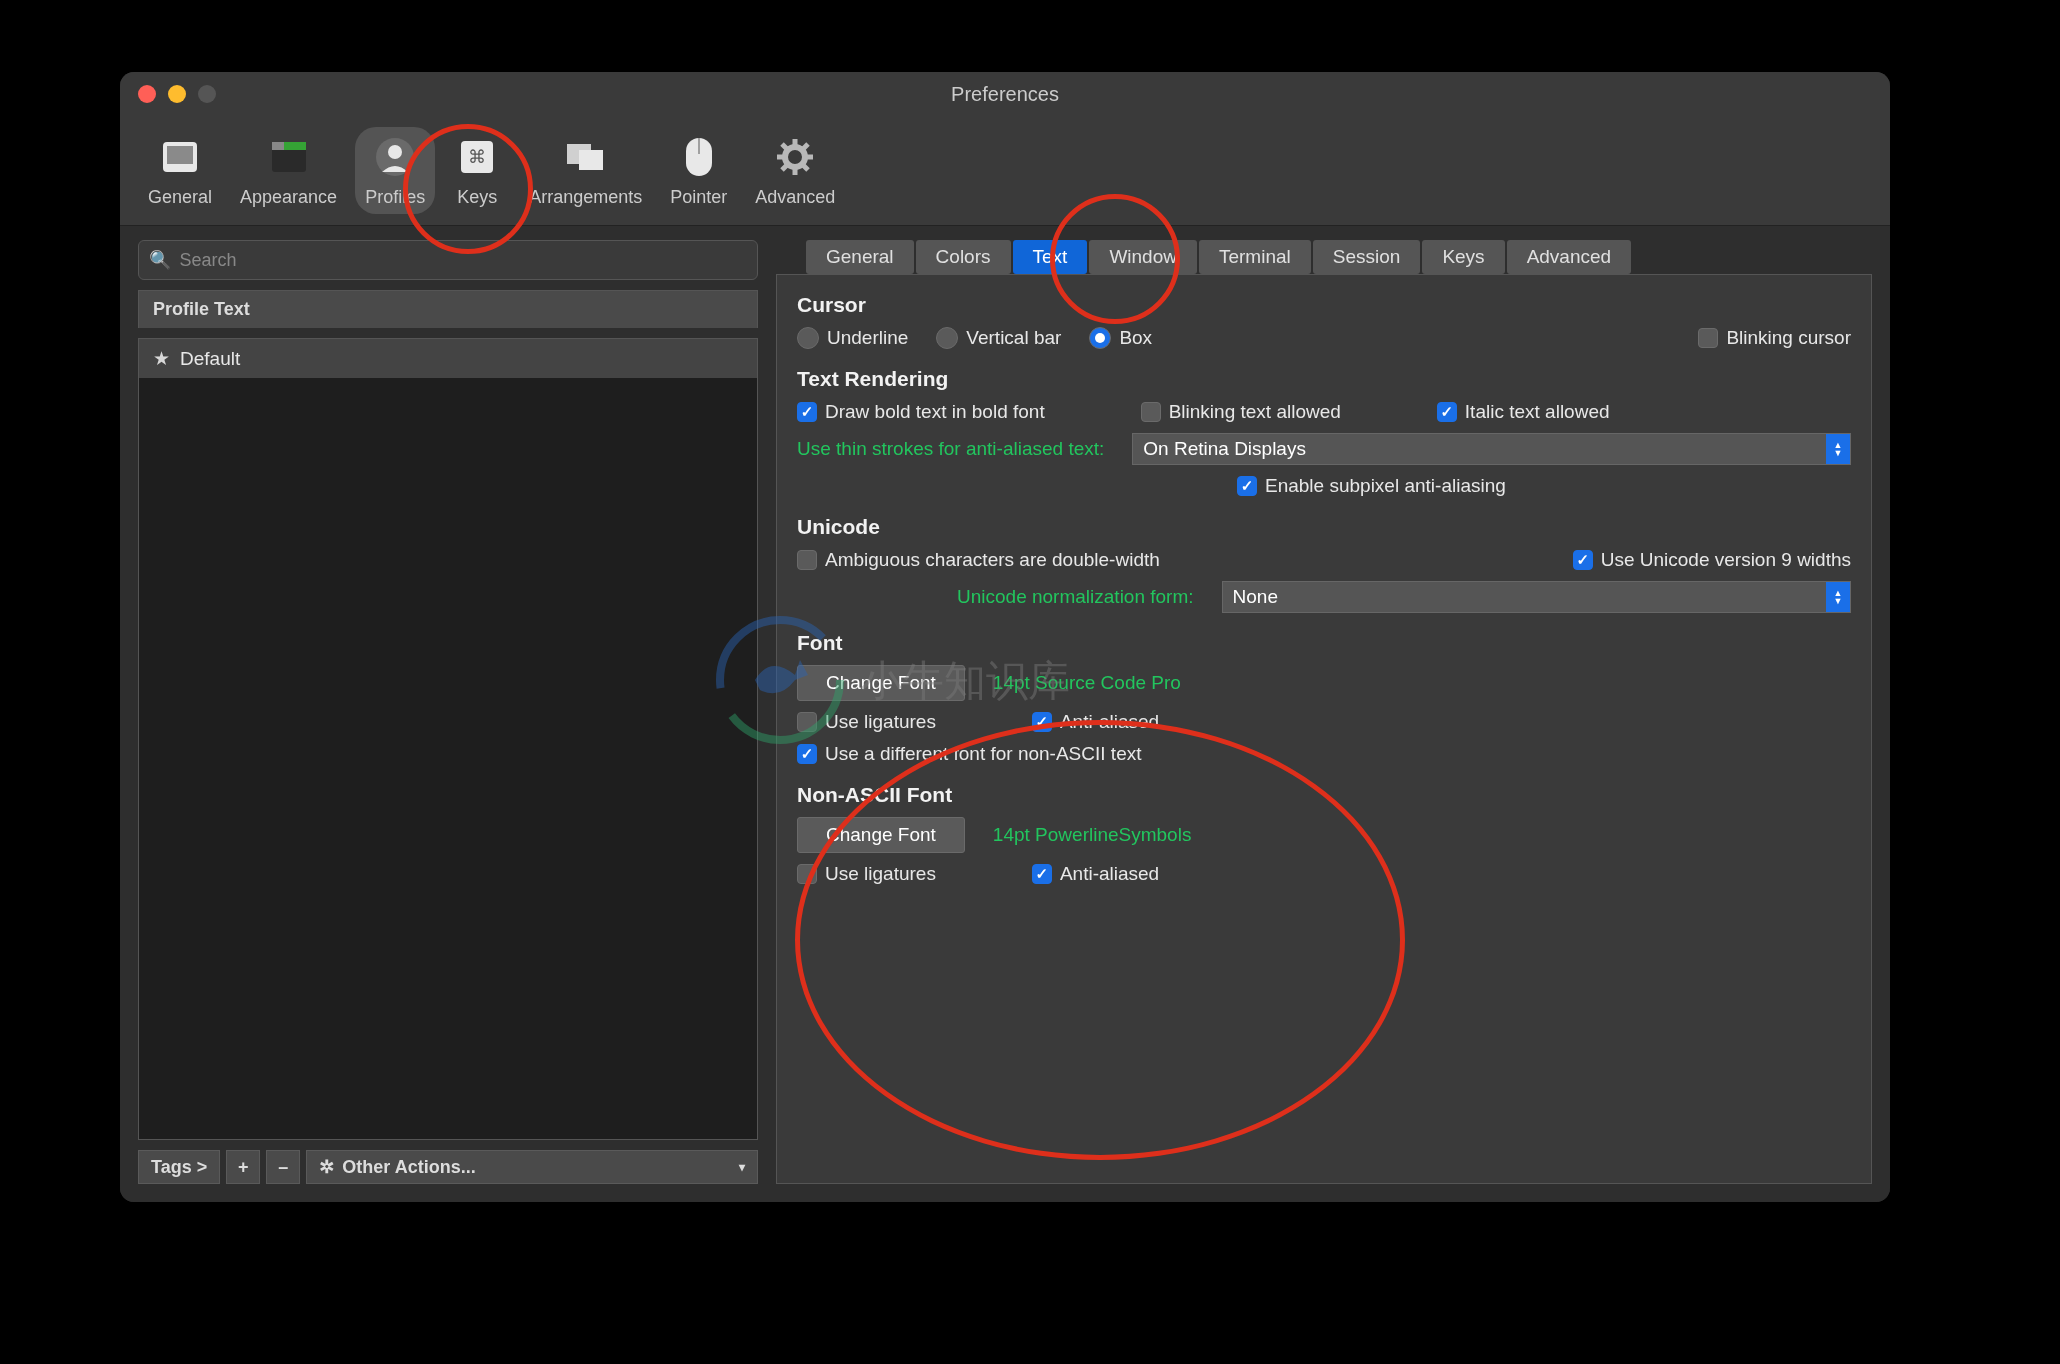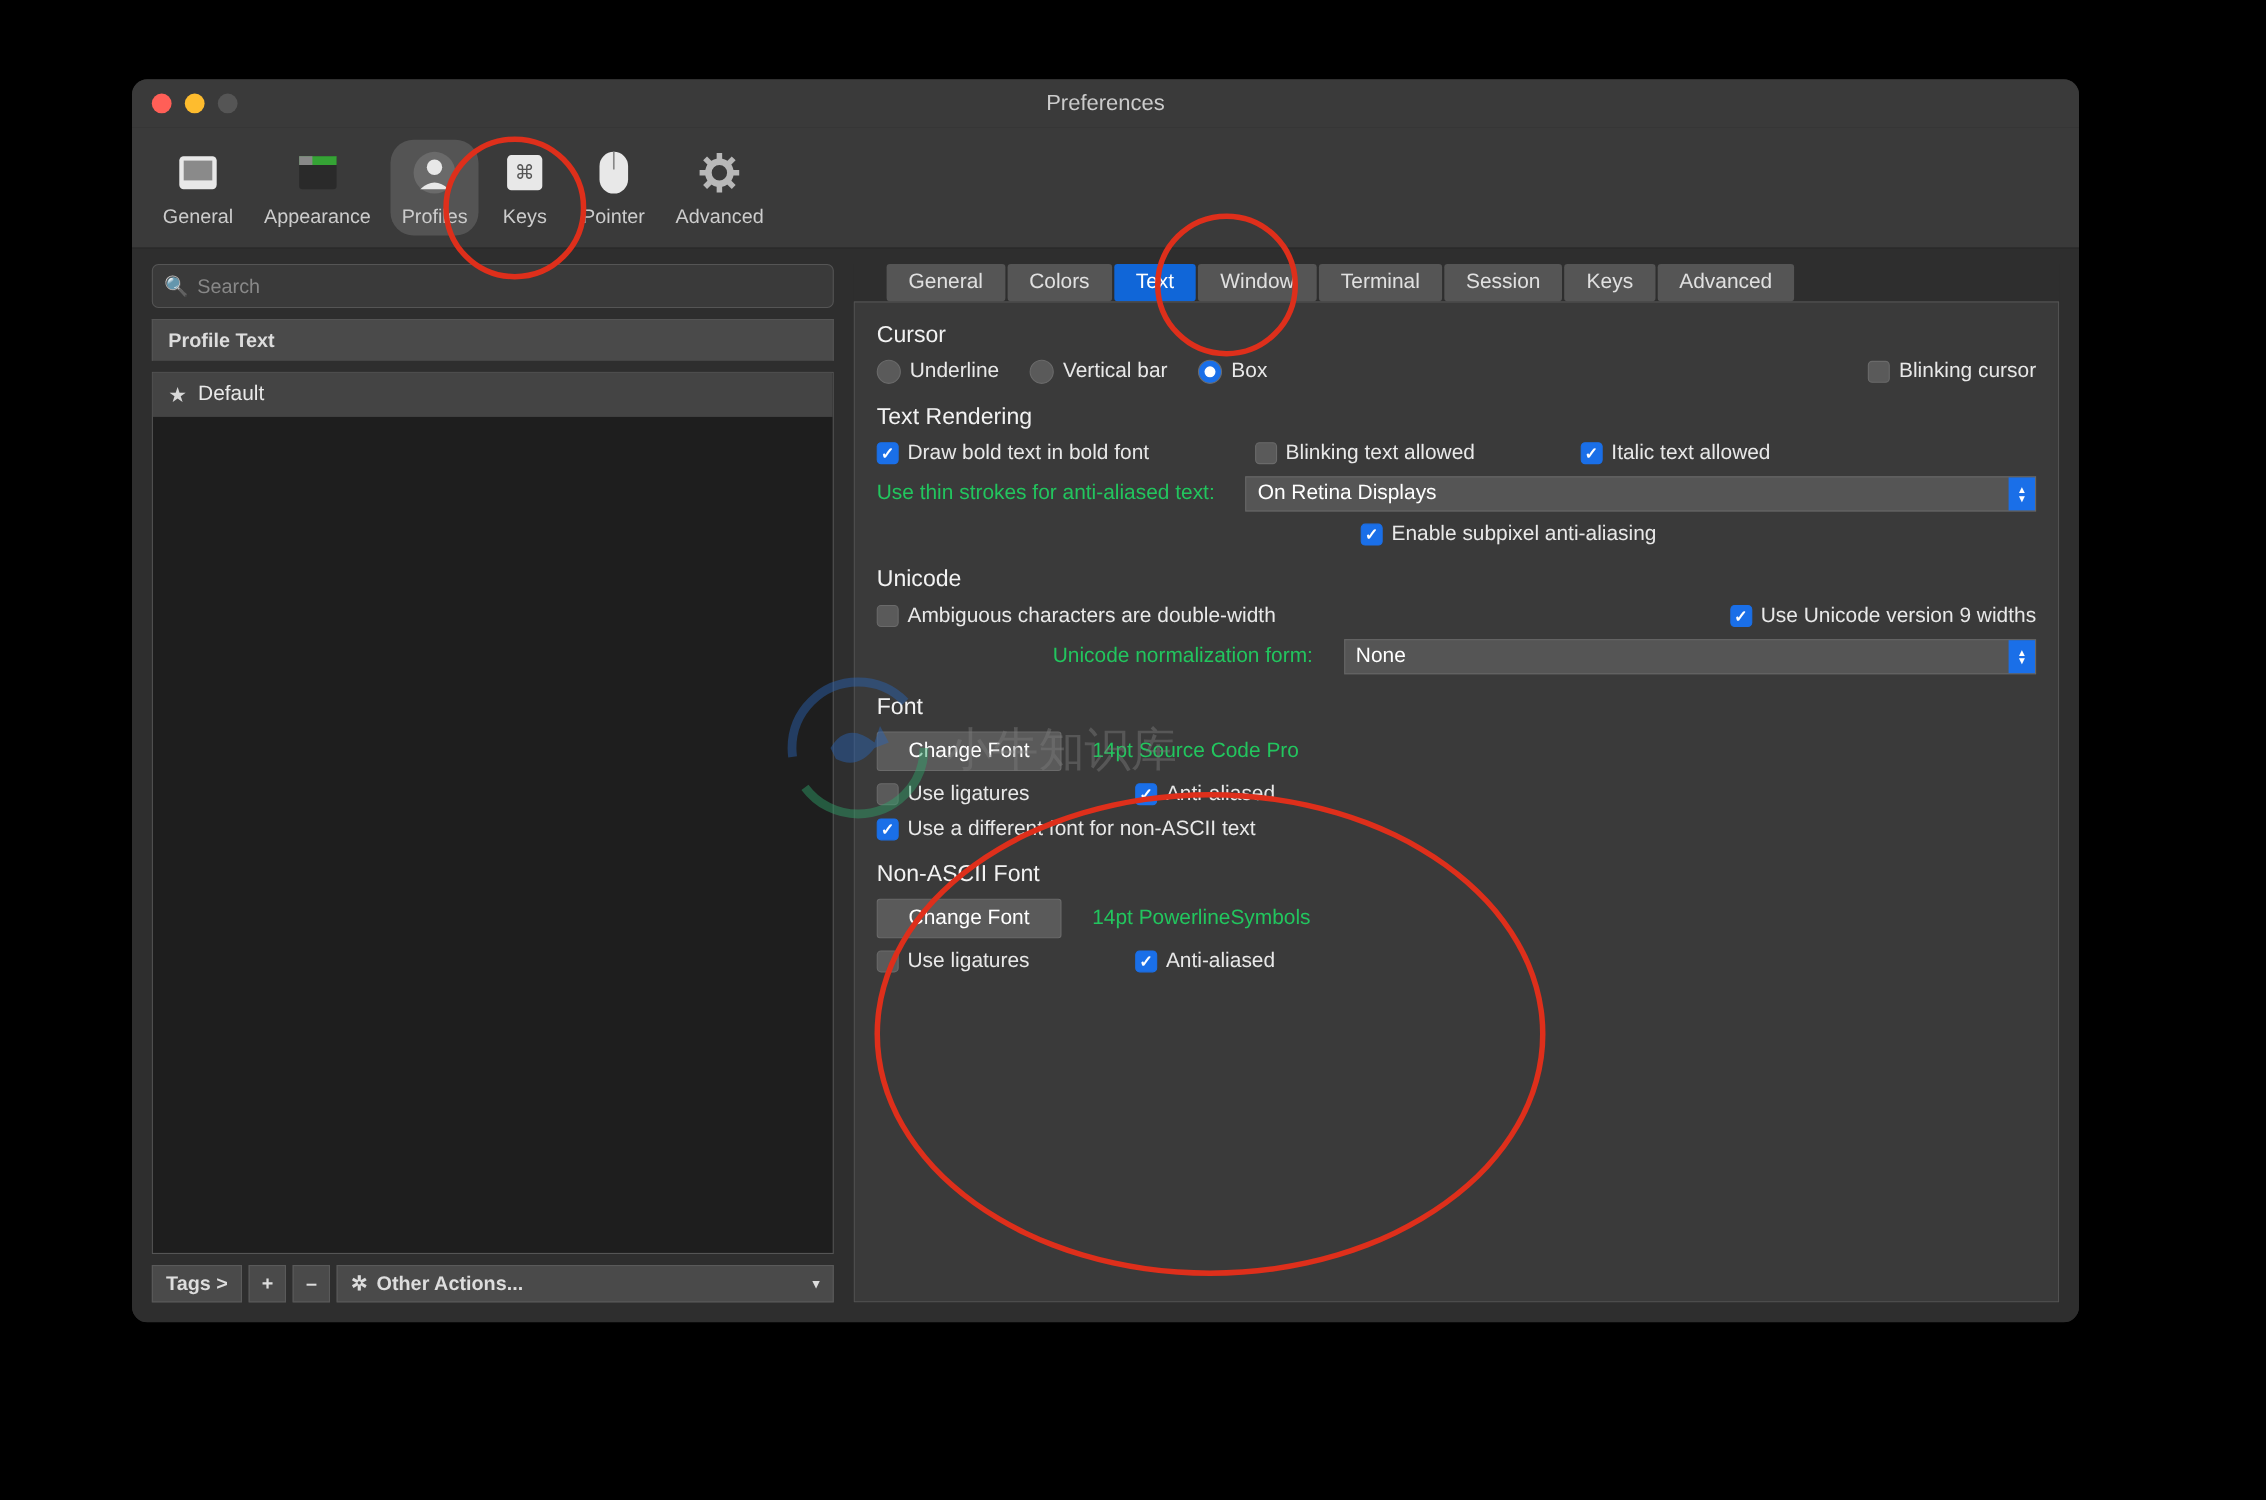--- a/index.html
+++ b/index.html
@@ -175,21 +175,21 @@
 }
 .tab.active { background: #1066d8; color: #fff; }
 .content {
   flex: 1;
   background: #3a3a3a;
   border: 1px solid #555;
   padding: 18px 20px;
   overflow-y: auto;
 }
 .section-title {
-  font-weight: 400;
+  font-weight: 700;
   font-size: 21px;
   color: #f2f2f2;
   margin-bottom: 10px;
   margin-top: 18px;
 }
 .section-title:first-child { margin-top: 0; }
 .row {
   display: flex;
   align-items: center;
   gap: 28px;
@@ -318,20 +318,29 @@
       <span>Profiles</span>
     </div>
     <div class="tool">
       <div class="ticon">
         <svg width="36" height="36" viewBox="0 0 36 36">
             <rect x="2" y="2" width="32" height="32" rx="4" fill="#e8e8e8"></rect>
             <text x="18" y="24" text-anchor="middle" font-size="18" fill="#555">⌘</text>
           </svg>
       </div>
       <span>Keys</span>
+    </div>
+    <div class="tool">
+      <div class="ticon">
+        <svg width="42" height="42" viewBox="0 0 42 42">
+            <rect x="2" y="8" width="24" height="20" fill="#d0d0d0"></rect>
+            <rect x="14" y="14" width="24" height="20" fill="#e8e8e8"></rect>
+          </svg>
+      </div>
+      <span>Arrangements</span>
     </div>
     <div class="tool">
       <div class="ticon">
         <svg width="30" height="42" viewBox="0 0 30 42">
             <rect x="2" y="2" width="26" height="38" rx="13" fill="#e8e8e8"></rect>
             <line x1="15" y1="2" x2="15" y2="18" stroke="#888" stroke-width="1.5"></line>
           </svg>
       </div>
       <span>Pointer</span>
     </div>

